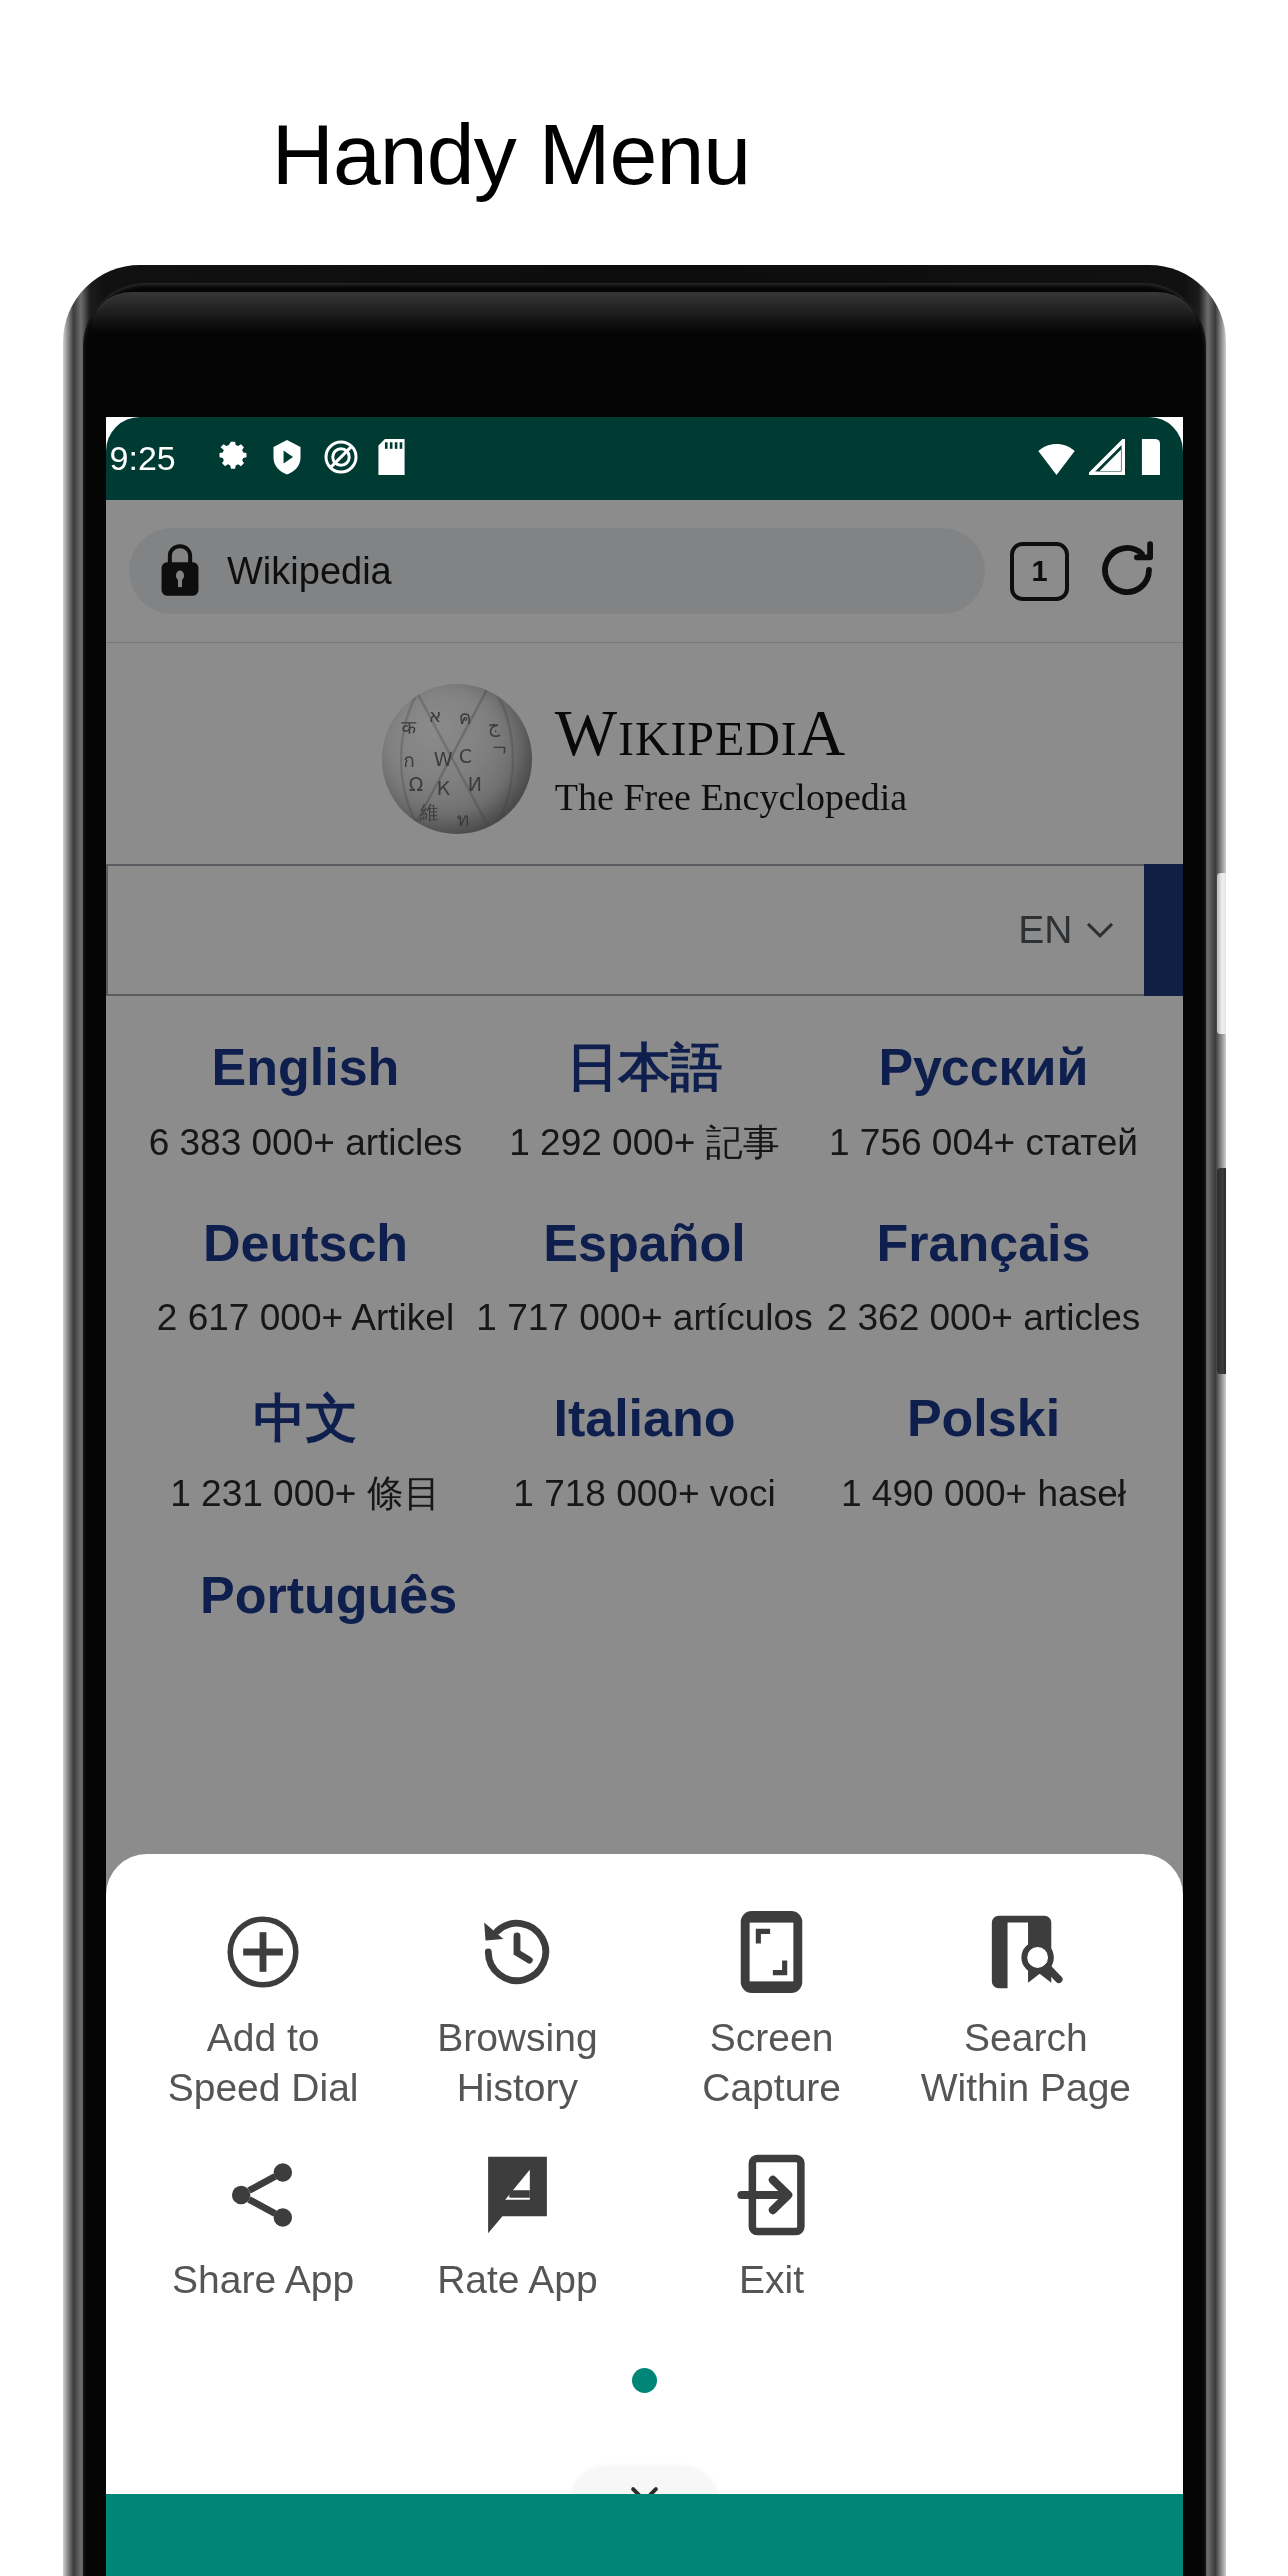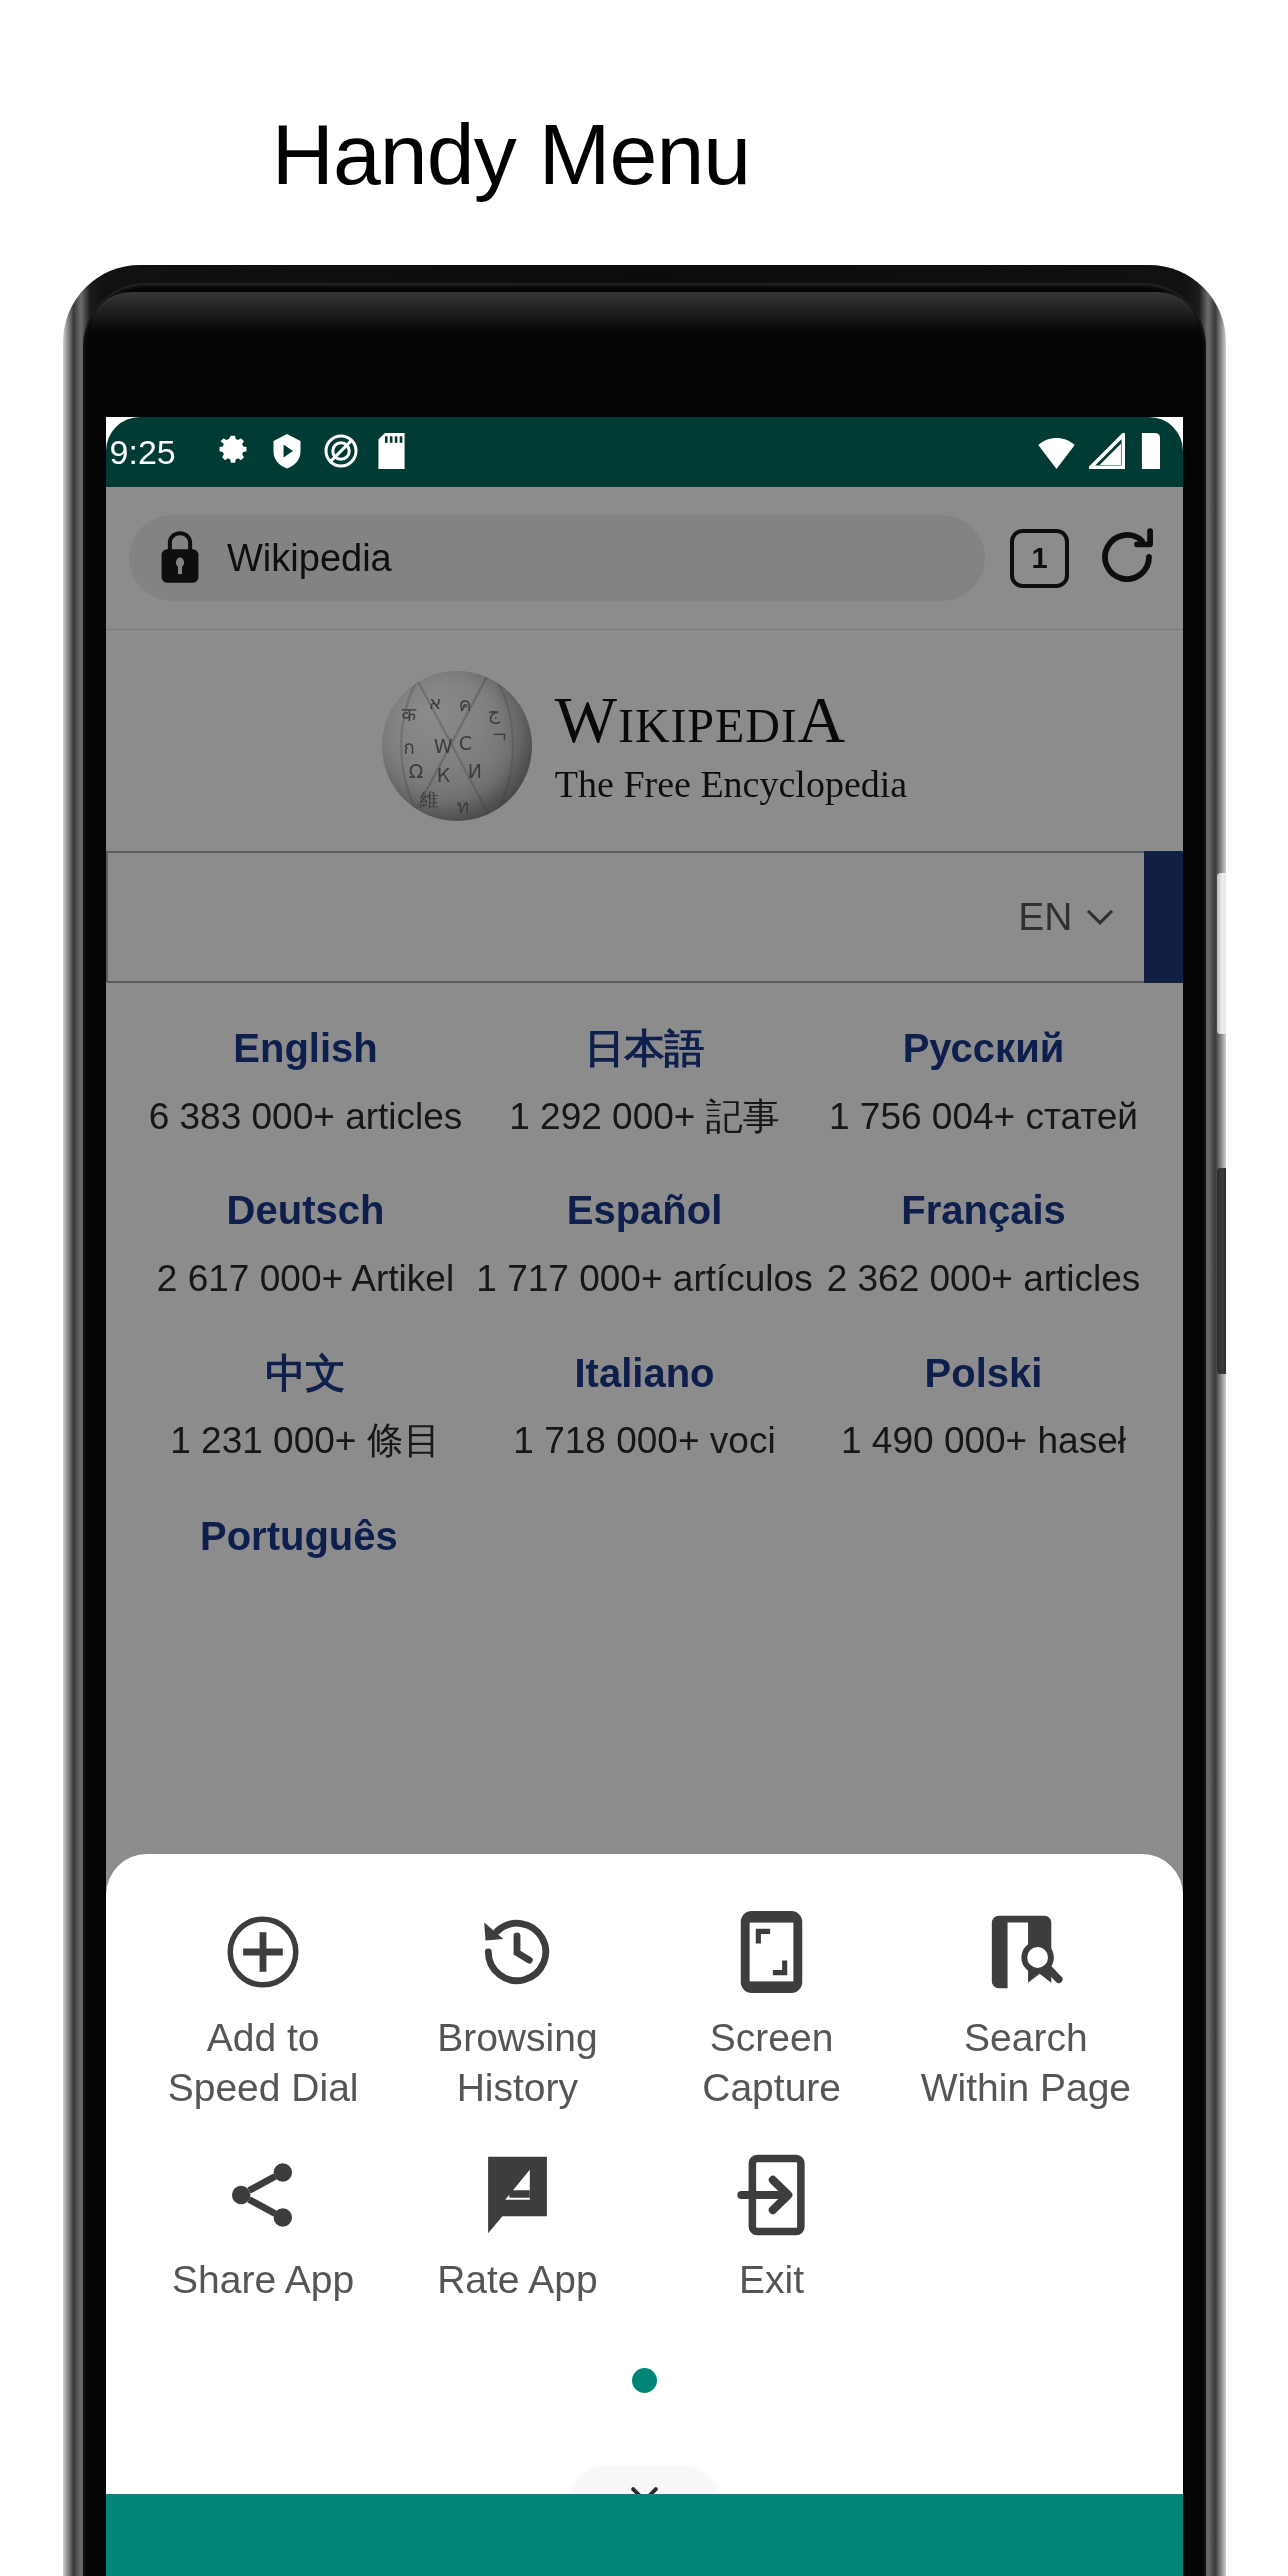--- a/index.html
+++ b/index.html
@@ -96,21 +96,21 @@
     position: absolute;
     left: 43px; top: 152px;
     width: 1077px; height: 2174px;
     background: #ffffff;
     overflow: hidden;
   }
 
   
   .statusbar {
     position: relative;
-    height: 70px;
+    height: 83px;
     background: #003b33;
     border-radius: 34px 34px 0 0;
     display: flex;
     align-items: center;
     padding: 0 23px 0 9px;
     color: #ffffff;
   }
   .sb-time {
     font-size: 34px;
     letter-spacing: 0px;
@@ -199,21 +199,21 @@
     width: 154px; background: #1e3a7b;
     display: flex; align-items: center; justify-content: center;
   }
 
   .langgrid {
     display: grid; grid-template-columns: repeat(3, 1fr);
     row-gap: 47px; padding: 0 30px;
   }
   .langcell { text-align: center; }
   .langname {
-    font-size: 40px; font-weight: 700; color: #1a3a8f;
+    font-size: 52px; font-weight: 700; color: #1a3a8f;
     line-height: 1.1; margin-bottom: 21.5px;
   }
   .langcount {
     font-size: 37px; color: #2b2b2b; line-height: 1.35;
   }
   .lang-last { margin-top: 48px; padding: 0 30px; text-align: left; }
   .lang-last .langname { text-align: left; padding-left: 64px; }
 
   .dimmer {
     position: absolute; left: 0; top: 0; right: 0; bottom: 0;

